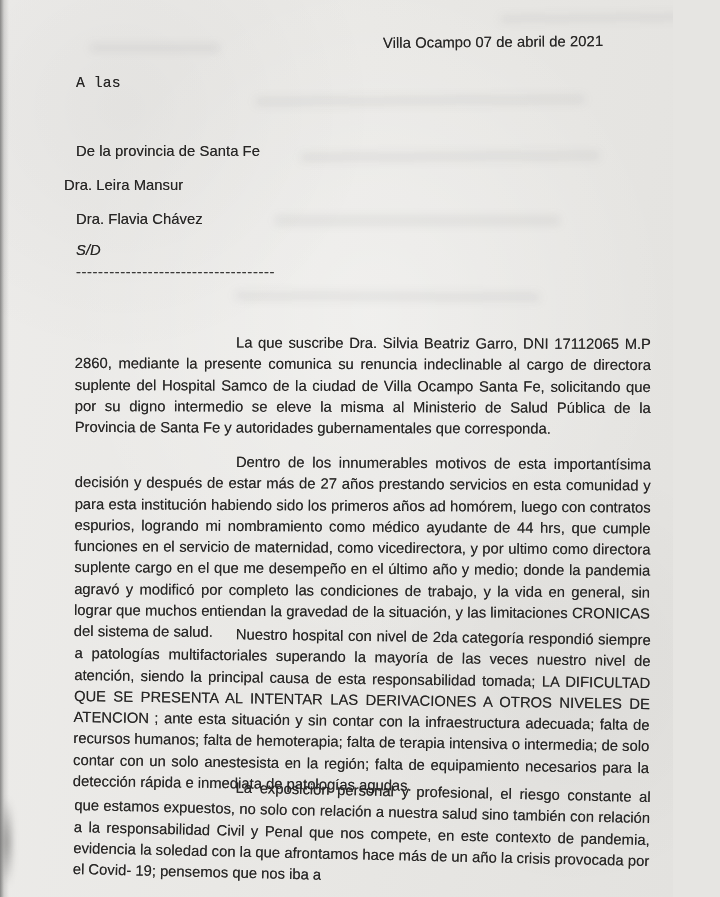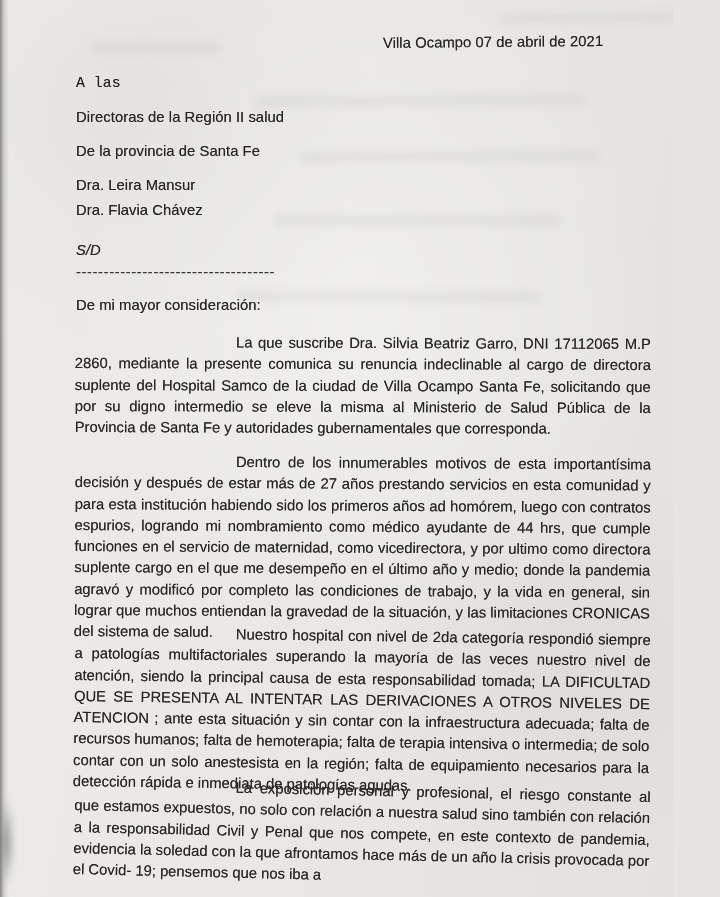--- a/index.html
+++ b/index.html
@@ -54,22 +54,22 @@
     line-height: 21.3px;
     letter-spacing: 0.05px;
     text-shadow: 0 0 0.6px rgba(45,44,43,0.7);
     white-space: nowrap;
   }
   .date-line { left: 383px; top: 32px; transform: rotate(-0.5deg); }
 
   .r0 { left: 76px; top: 73px; font-family: Liberation Mono, monospace;  }
   .r1 { left: 76px; top: 107px; }
   .r2 { left: 76px; top: 141px; }
-  .r3 { left: 76px; top: 175px; }
-  .r4 { left: 76px; top: 200px; }
+  .r3 { left: 64px; top: 175px; }
+  .r4 { left: 76px; top: 209px; }
   .r5 { left: 76px; top: 240px; font-style: italic; }
 
   .separator  { left: 76px; top: 262px; letter-spacing: 0.6px; color: #3a3938; }
   .salutation { left: 76px; top: 295px; }
 
   .para {
     position: absolute;
     left: 75px;
     width: 576px;
     margin: 0;
@@ -96,28 +96,26 @@
   <div class="bleed b1"></div>
   <div class="bleed b2"></div>
   <div class="bleed b3"></div>
   <div class="bleed b4"></div>
   <div class="bleed b5"></div>
   <div class="bleed b6"></div>
 
   <div class="txt date-line">Villa Ocampo 07 de abril de 2021</div>
 
   <div class="txt r0">A las</div>
-  <div class="txt r1">Directoras de la Región II salud</div>
   <div class="txt r2">De la provincia de Santa Fe</div>
   <div class="txt r3">Dra. Leira Mansur</div>
   <div class="txt r4">Dra. Flavia Chávez</div>
   <div class="txt r5">S/D</div>
 
   <div class="txt separator">------------------------------------</div>
 
-  <div class="txt salutation">De mi mayor consideración:</div>
 
   <p class="para p1">La que suscribe Dra. Silvia Beatriz Garro, DNI 17112065 M.P 2860, mediante la presente comunica su renuncia indeclinable al cargo de directora suplente del Hospital Samco de la ciudad de Villa Ocampo Santa Fe, solicitando que por su digno intermedio se eleve la misma al Ministerio de Salud Pública de la Provincia de Santa Fe y autoridades gubernamentales que corresponda.</p>
   <p class="para p2">Dentro de los innumerables motivos de esta importantísima decisión y después de estar más de 27 años prestando servicios en esta comunidad y para esta institución habiendo sido los primeros años ad homórem, luego con contratos espurios, logrando mi nombramiento como médico ayudante de 44 hrs, que cumple funciones en el servicio de maternidad, como vicedirectora, y por ultimo como directora suplente cargo en el que me desempeño en el último año y medio; donde la pandemia agravó y modificó por completo las condiciones de trabajo, y la vida en general, sin lograr que muchos entiendan la gravedad de la situación, y las limitaciones CRONICAS del sistema de salud.</p>
   <p class="para p3">Nuestro hospital con nivel de 2da categoría respondió siempre a patologías multifactoriales superando la mayoría de las veces nuestro nivel de atención, siendo la principal causa de esta responsabilidad tomada; LA DIFICULTAD QUE SE PRESENTA AL INTENTAR LAS DERIVACIONES A OTROS NIVELES DE ATENCION ; ante esta situación y sin contar con la infraestructura adecuada; falta de recursos humanos; falta de hemoterapia; falta de terapia intensiva o intermedia; de solo contar con un solo anestesista en la región; falta de equipamiento necesarios para la detección rápida e inmediata de patologías agudas.</p>
   <p class="para p4">La exposición personal y profesional, el riesgo constante al que estamos expuestos, no solo con relación a nuestra salud sino también con relación a la responsabilidad Civil y Penal que nos compete, en este contexto de pandemia, evidencia la soledad con la que afrontamos hace más de un año la crisis provocada por el Covid- 19; pensemos que nos iba a</p>
 
 </div>
 
 </body></html>

